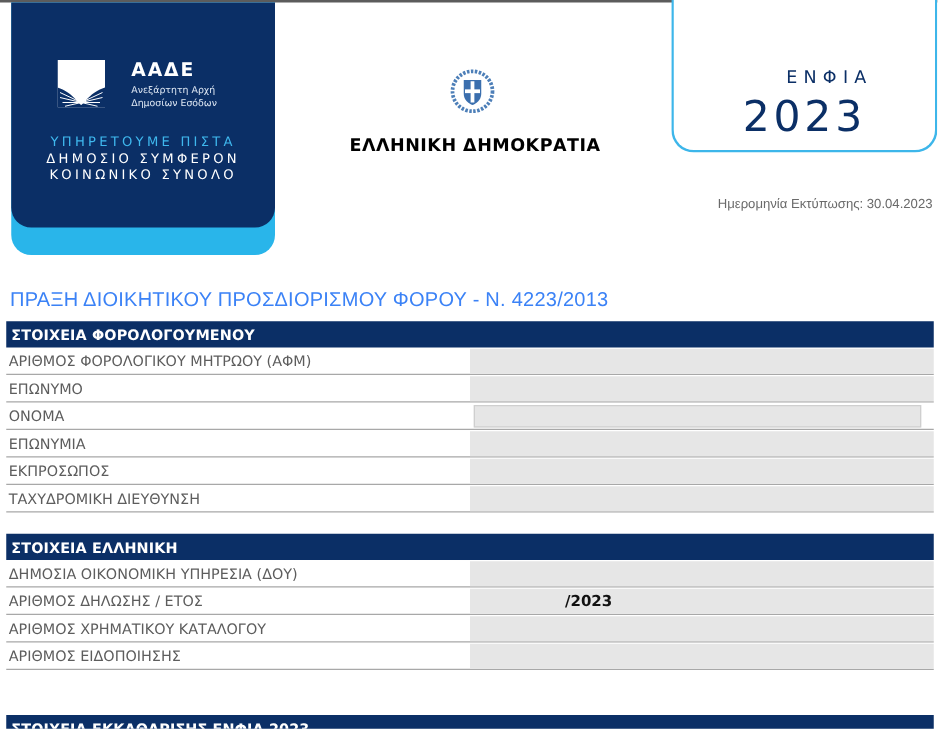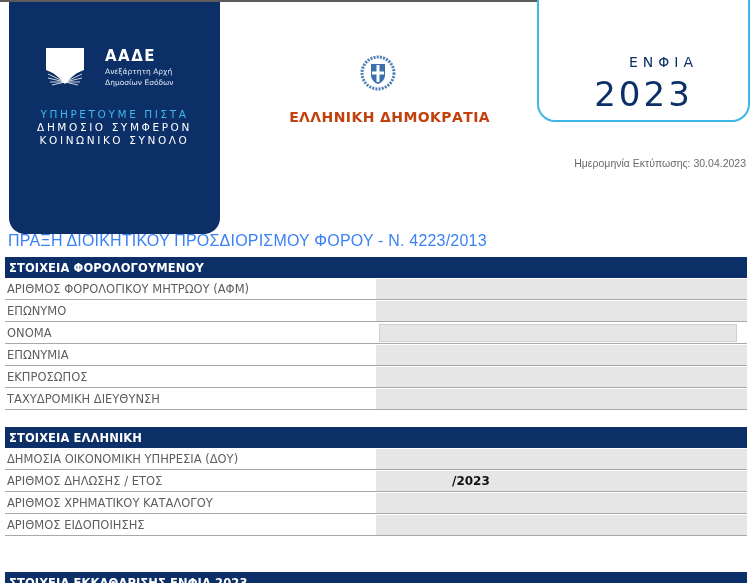--- a/index.html
+++ b/index.html
@@ -4,32 +4,32 @@
   <style>
     * { box-sizing: border-box; margin: 0; padding: 0; }
     html, body { width: 750px; height: 583px; overflow: hidden; background: #ffffff; }
     body { font-family: "DejaVu Sans", sans-serif; color: #5a5a5a; position: relative; }
 
     .top-rule { position: absolute; left: 0; top: 0; width: 750px; height: 2px; background: #5c5c5c; }
 
     
     .logo-wrap { position: absolute; left: 9px; top: 2px; width: 211px; height: 202px; }
     .logo-cyan { position: absolute; left: 0; top: 0; width: 211px; height: 202px; background: #29b5ea; border-radius: 0 0 16px 16px; }
-    .logo-navy { position: absolute; left: 0; top: 0; width: 211px; height: 232px; background: #0b2f66; border-radius: 0 0 16px 16px; }
+    .logo-navy { position: absolute; left: 0; top: 0; width: 211px; height: 180px; background: #0b2f66; border-radius: 0 0 16px 16px; }
     .logo-mark { position: absolute; left: 37px; top: 46px; width: 38px; height: 38px; }
     .aade-title { position: absolute; left: 96px; top: 45px; color: #fff; font-weight: bold; font-size: 15px; letter-spacing: 1.5px; font-family: "DejaVu Sans", sans-serif; }
     .aade-sub { position: absolute; left: 96px; top: 64px; color: #dfe8f4; font-size: 7.5px; line-height: 11px; font-family: "DejaVu Sans", sans-serif; }
     .slogan { position: absolute; left: 0; width: 211px; text-align: center; font-size: 10.5px; letter-spacing: 2.6px; font-family: "DejaVu Sans", sans-serif; }
     .slogan.l1 { top: 106px; color: #3fb8ee; }
     .slogan.l2 { top: 119px; color: #ffffff; }
     .slogan.l3 { top: 132px; color: #ffffff; }
 
     
     .emblem { position: absolute; left: 360px; top: 55px; width: 36px; height: 36px; }
-    .republic { position: absolute; left: 270px; top: 109px; width: 220px; text-align: right; color: #c2410c; font-weight: bold; font-size: 14px; letter-spacing: 0.4px; font-family: "DejaVu Sans", sans-serif; }
+    .republic { position: absolute; left: 270px; top: 109px; width: 220px; text-align: center; color: #000000; font-weight: bold; font-size: 14px; letter-spacing: 0.4px; font-family: "DejaVu Sans", sans-serif; }
 
     
     .enfia-box { position: absolute; left: 537px; top: -4px; width: 213px; height: 126px; border: 2px solid #3db6ea; border-top: none; border-radius: 0 0 18px 18px; background: #fff; }
     .enfia-label { position: absolute; left: 0; top: 58px; width: 100%; text-align: center; color: #0b2f66; font-size: 14px; letter-spacing: 5px; font-family: "DejaVu Sans", sans-serif; padding-left: 40px; }
     .enfia-year { position: absolute; left: 0; top: 78px; width: 100%; text-align: center; color: #0b2f66; font-size: 34px; font-weight: normal; letter-spacing: 3px; font-family: "DejaVu Sans", sans-serif; }
 
     .print-date { position: absolute; right: 4px; top: 157px; font-size: 10.5px; color: #6a6a6a; font-family: "Liberation Sans", sans-serif; }
 
     .doc-title { position: absolute; left: 8px; top: 232px; color: #3b82f6; font-size: 16px; font-family: "Liberation Sans", sans-serif; letter-spacing: 0.2px; white-space: nowrap; }
 

